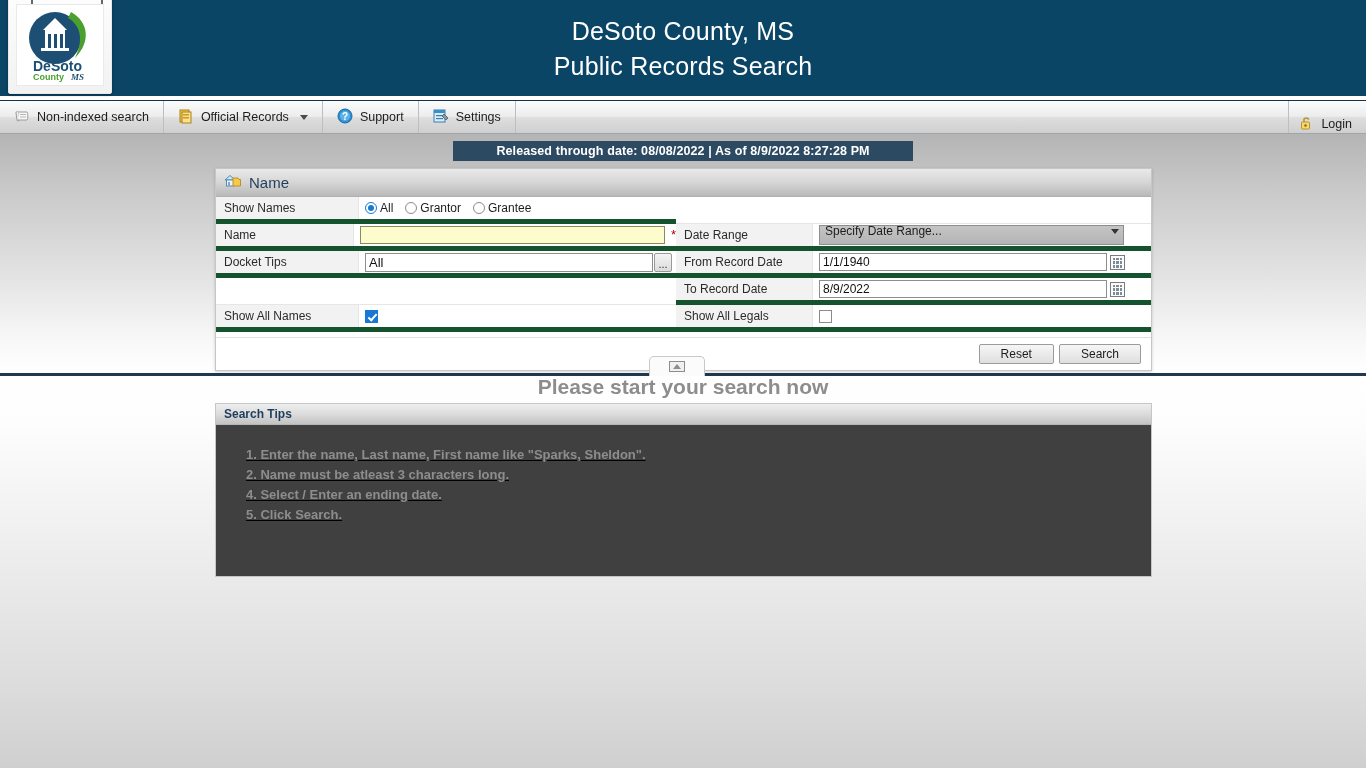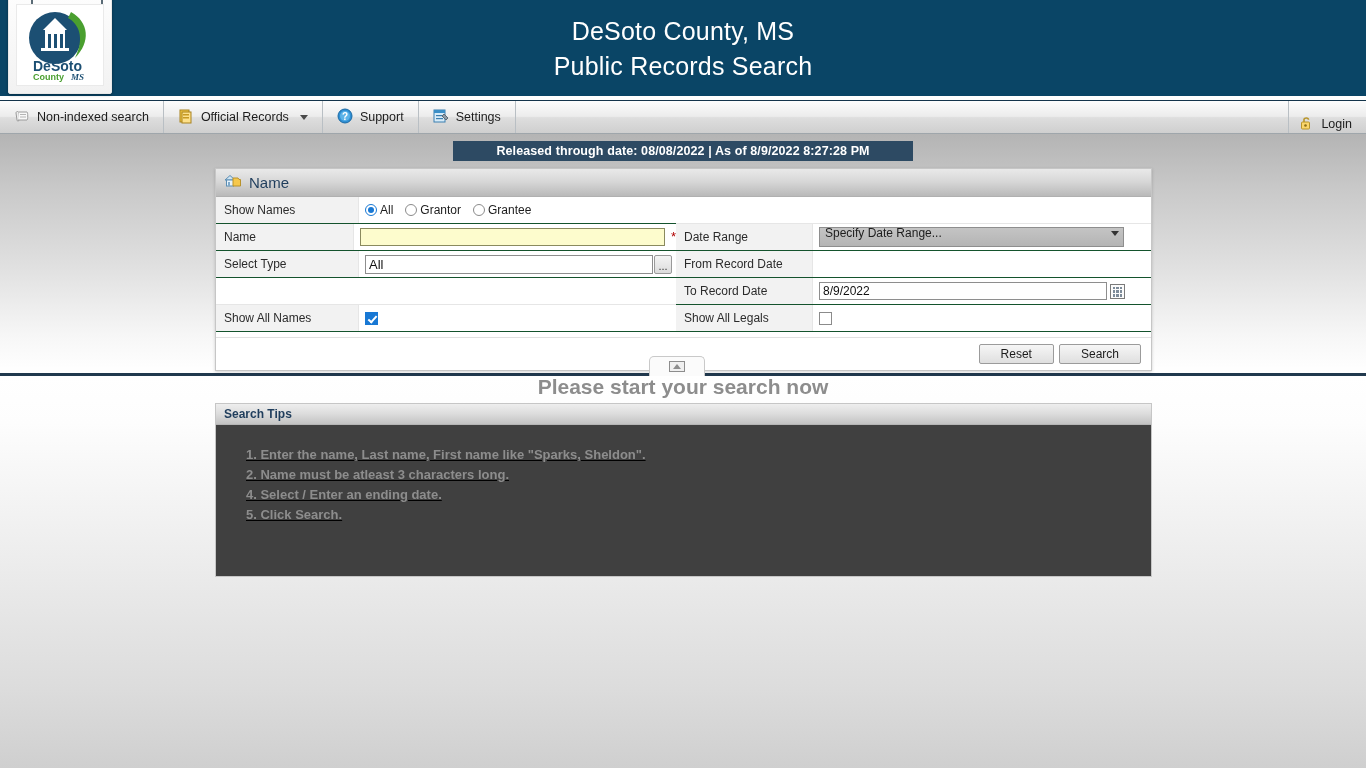--- a/index.html
+++ b/index.html
@@ -97,21 +97,21 @@
     background: linear-gradient(180deg,#e9e9e9 0%,#d8d8d8 45%,#b9b9b9 100%);
     border-bottom: 1px solid #b0b0b0;
     display: flex; align-items: center; padding-left: 8px; gap: 7px;
   }
   #panel-title { font-size: 15px; color: #1f3d5c; }
 
   .form-body { position: relative; }
   .col-left  { position: absolute; left: 0;   top: 0; width: 460px; }
   .col-right { position: absolute; left: 460px; top: 0; width: 475px; }
 
-  .frow { display: flex; align-items: center; height: 27px; border-bottom: 1px solid #14532d; }
+  .frow { display: flex; align-items: center; height: 27px; border-bottom: 5px solid #14532d; }
   .flabel {
     width: 143px; height: 100%; display: flex; align-items: center;
     padding-left: 8px; font-size: 12px; color: #2b2b2b;
     background: #f2f2f2; border-right: 1px solid #e6e6e6;
   }
   .col-right .flabel { width: 137px; }
   .fctl { flex: 1; display: flex; align-items: center; padding-left: 6px; height: 100%; }
   .frow.blank { border-bottom: 1px solid #e6e6e6; background:#ffffff; }
   .frow.blank .flabel { background:#ffffff; border-right:1px solid #ffffff;}
 
@@ -369,21 +369,21 @@
 
       <div class="frow">
         <div class="flabel">Name</div>
         <div class="fctl">
           <input class="tinput yellow" type="text" value="" style="">
           <span class="req-star">*</span>
         </div>
       </div>
 
       <div class="frow">
-        <div class="flabel">Select Type</div>
+        <div class="flabel">Docket Tips</div>
         <div class="fctl">
           <div class="docket-wrap">
             <input class="docket-input" type="text" value="All" style="">
             <div class="ellipsis-btn">...</div>
           </div>
         </div>
       </div>
 
       <div class="frow blank">
         <div class="flabel"></div>
@@ -410,20 +410,36 @@
         <div class="fctl">
           <div class="sel">
             <span>Specify Date Range...</span>
             <span class="caret"></span>
           </div>
         </div>
       </div>
 
       <div class="frow">
         <div class="flabel">From Record Date</div>
+        <div class="fctl">
+          <div class="date-wrap">
+            <input class="tinput date-input" type="text" value="1/1/1940" style="">
+            <span class="cal-btn">
+              <i></i>
+                <i></i>
+                <i></i>
+                <i></i>
+                <i></i>
+                <i></i>
+                <i></i>
+                <i></i>
+                <i></i>
+            </span>
+          </div>
+        </div>
       </div>
 
       <div class="frow">
         <div class="flabel">To Record Date</div>
         <div class="fctl">
           <div class="date-wrap">
             <input class="tinput date-input" type="text" value="8/9/2022" style="">
             <span class="cal-btn">
               <i></i>
                 <i></i>

